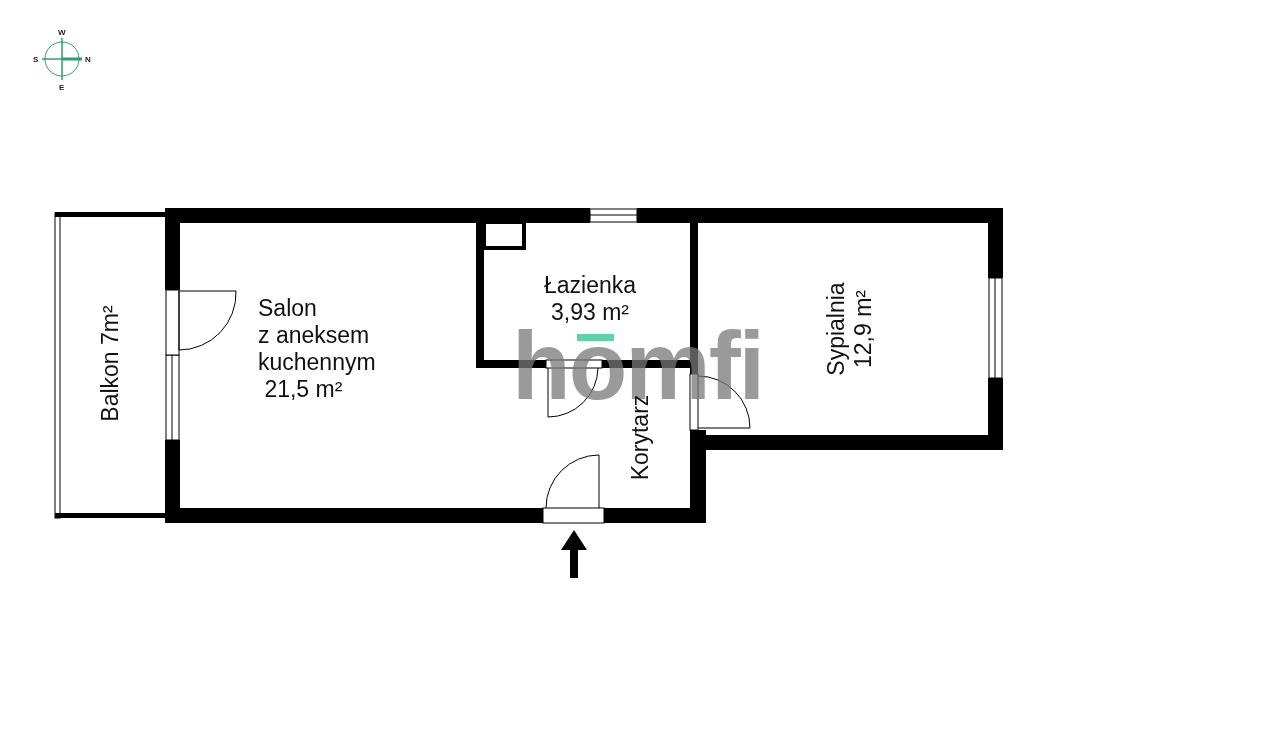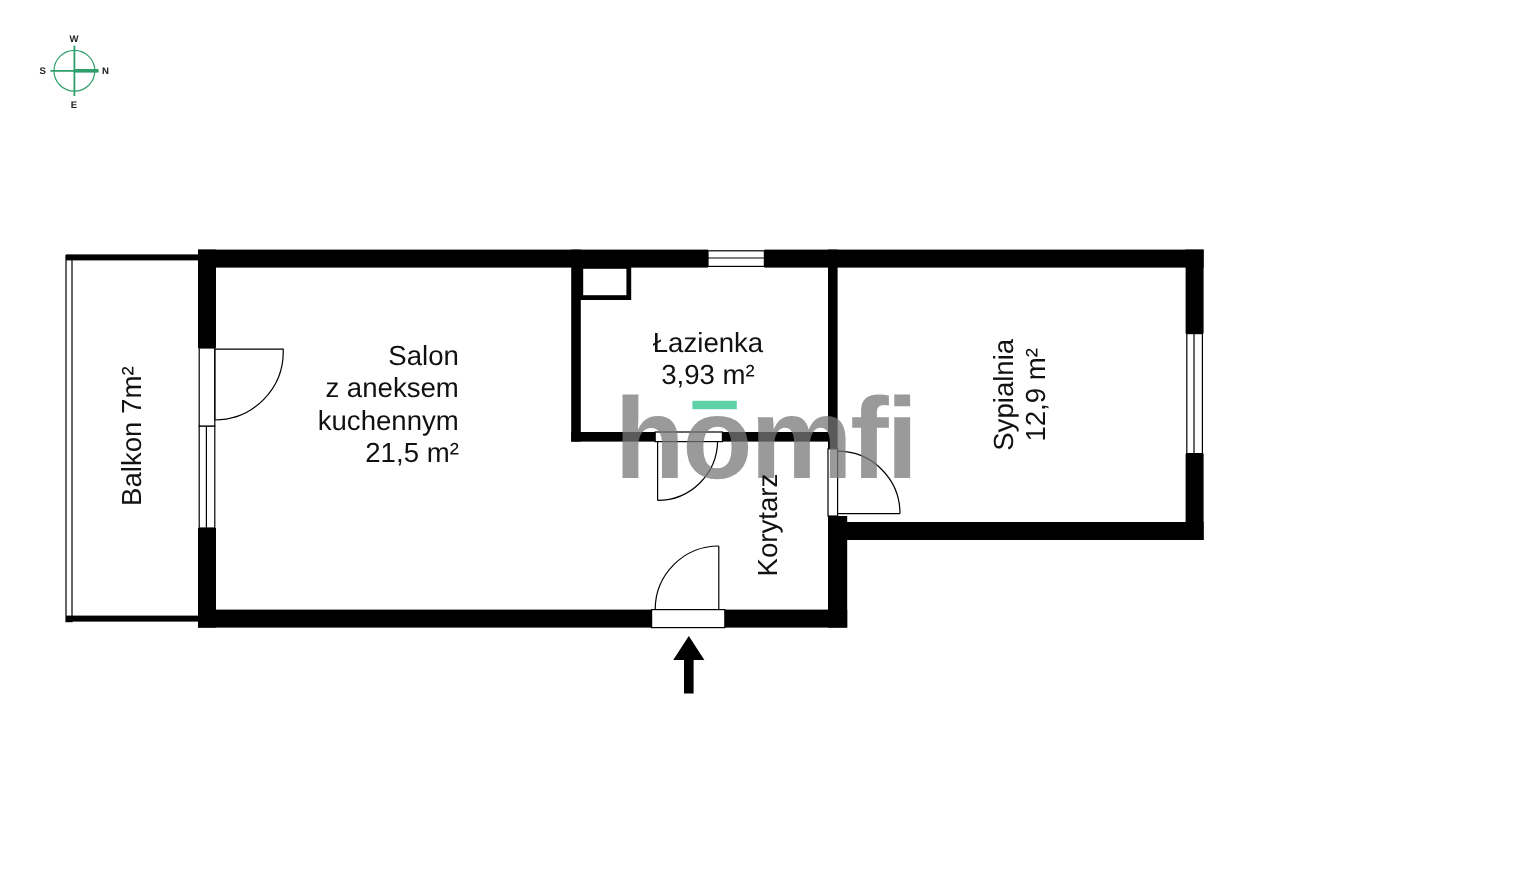--- a/index.html
+++ b/index.html
@@ -88,25 +88,25 @@
   <rect x="577" y="334" width="37" height="7" fill="#5fd3a8"></rect>
 </svg>
 
 <div class="wm">homfi</div>
 
 <span class="compass-letter" style="left:58px;top:28px;">W</span>
 <span class="compass-letter" style="left:59px;top:83px;">E</span>
 <span class="compass-letter" style="left:33px;top:55px;">S</span>
 <span class="compass-letter" style="left:85px;top:55px;">N</span>
 
-<div class="lbl" style="left:258px;top:283px;text-align:right;">
+<div class="lbl" style="left:258px;top:295px;">
   <div>Salon</div>
   <div>z aneksem</div>
   <div>kuchennym</div>
-  <div style="white-space:pre;margin-left:40px;"> 21,5 m²</div>
+  <div style="white-space:pre;"> 21,5 m²</div>
 </div>
 
 <div class="lbl" style="left:530px;top:272px;text-align:center;width:120px;">
   <div>Łazienka</div>
   <div>3,93 m²</div>
 </div>
 
 <div class="lbl rot" style="left:780px;top:302px;width:140px;">
   <div>Sypialnia</div>
   <div>12,9 m²</div>

